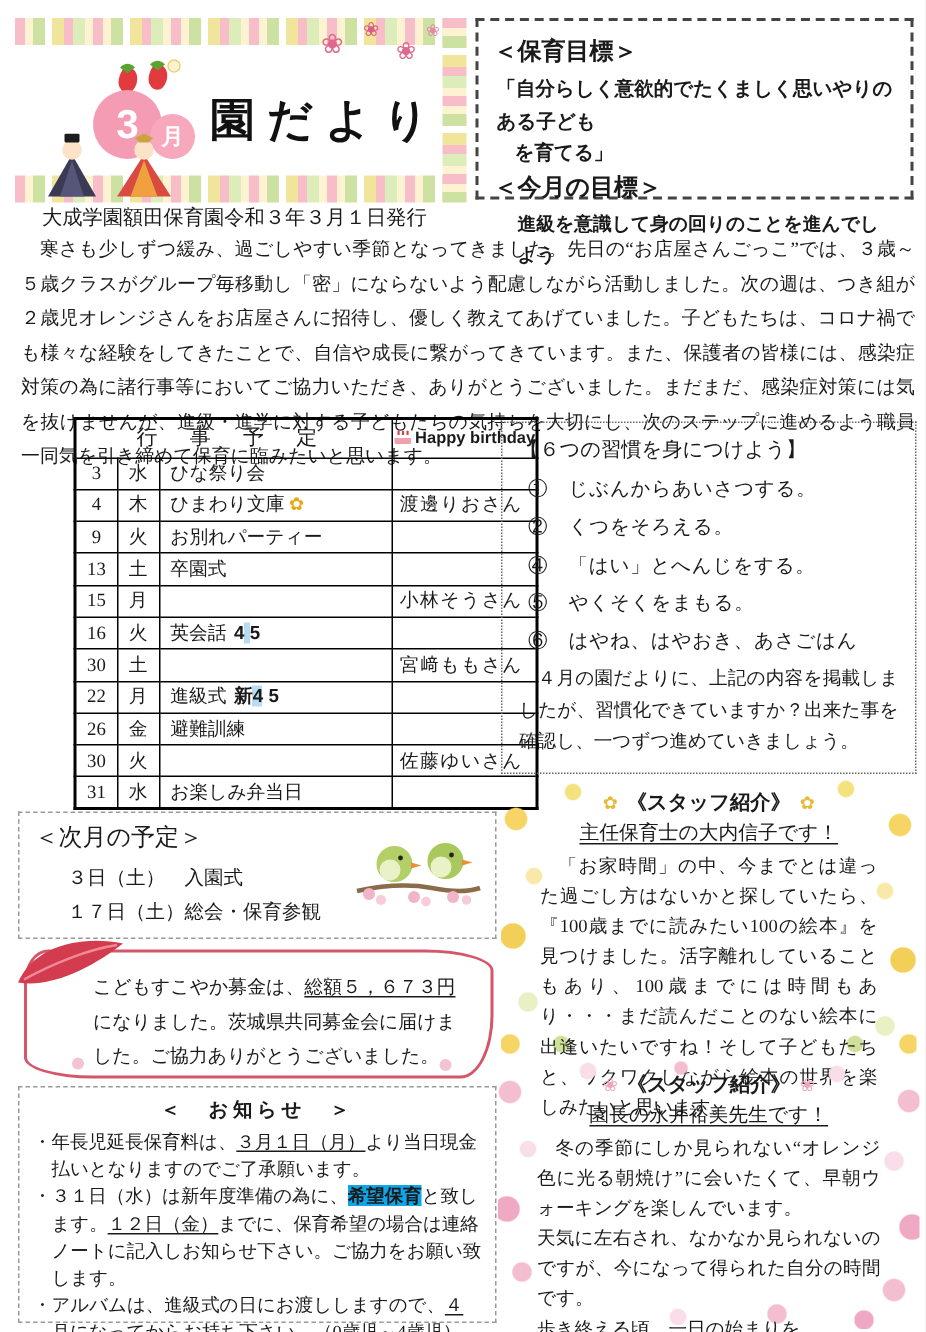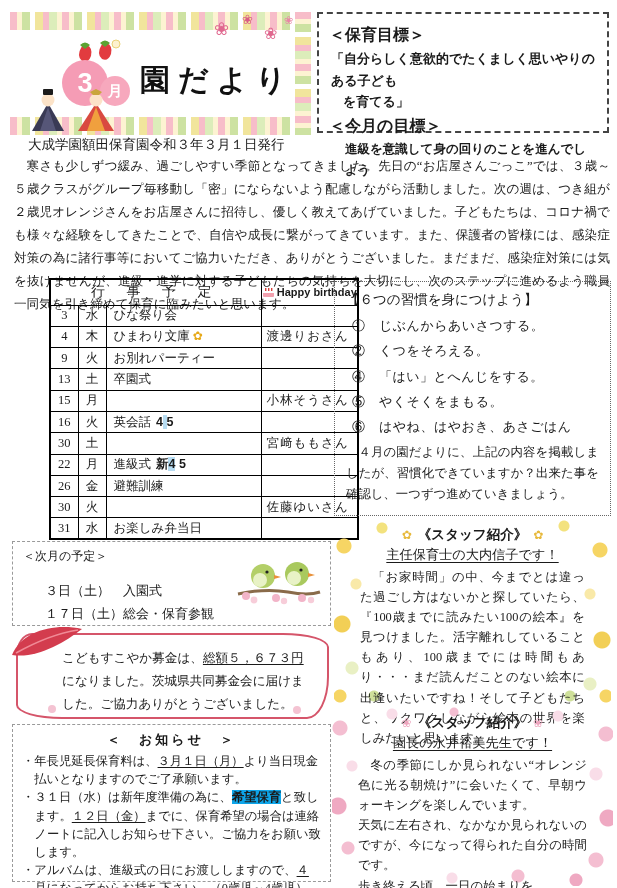--- a/index.html
+++ b/index.html
@@ -80,21 +80,21 @@
   .mark45 { font-weight:bold; margin-left:5px; font-family:"Liberation Sans",sans-serif;
     background:linear-gradient(90deg,transparent 0 40%,#b7dcf2 40% 62%,transparent 62% 100%); }
   .sunflower { color:#e6a817; font-size:12px; margin-left:3px; }
   .cake { display:inline-block; vertical-align:-1px; margin-right:2px; }
 
   
   .nextm {
     position:absolute; left:12px; top:541px; width:319px; height:85px;
     border:1.5px dashed #9a9a9a; padding:6px 10px; font-size:13px;
   }
-  .nextm .ttl { font-size:12px; margin-bottom:15px; }
+  .nextm .ttl { font-size:16px; margin-bottom:5px; }
   .nextm .row { padding-left:22px; line-height:1.75; }
   .nextm .d { display:inline-block; min-width:78px; }
   .nextm .birds { position:absolute; right:8px; top:12px; }
 
   
   .fund {
     position:absolute; left:16px; top:633px; width:313px; height:86px;
     border:2.5px solid #d5556a;
     border-radius:16px 46px 22px 46px / 22px 14px 42px 14px;
     padding:12px 14px 6px 44px; font-size:12.6px; line-height:23px;

